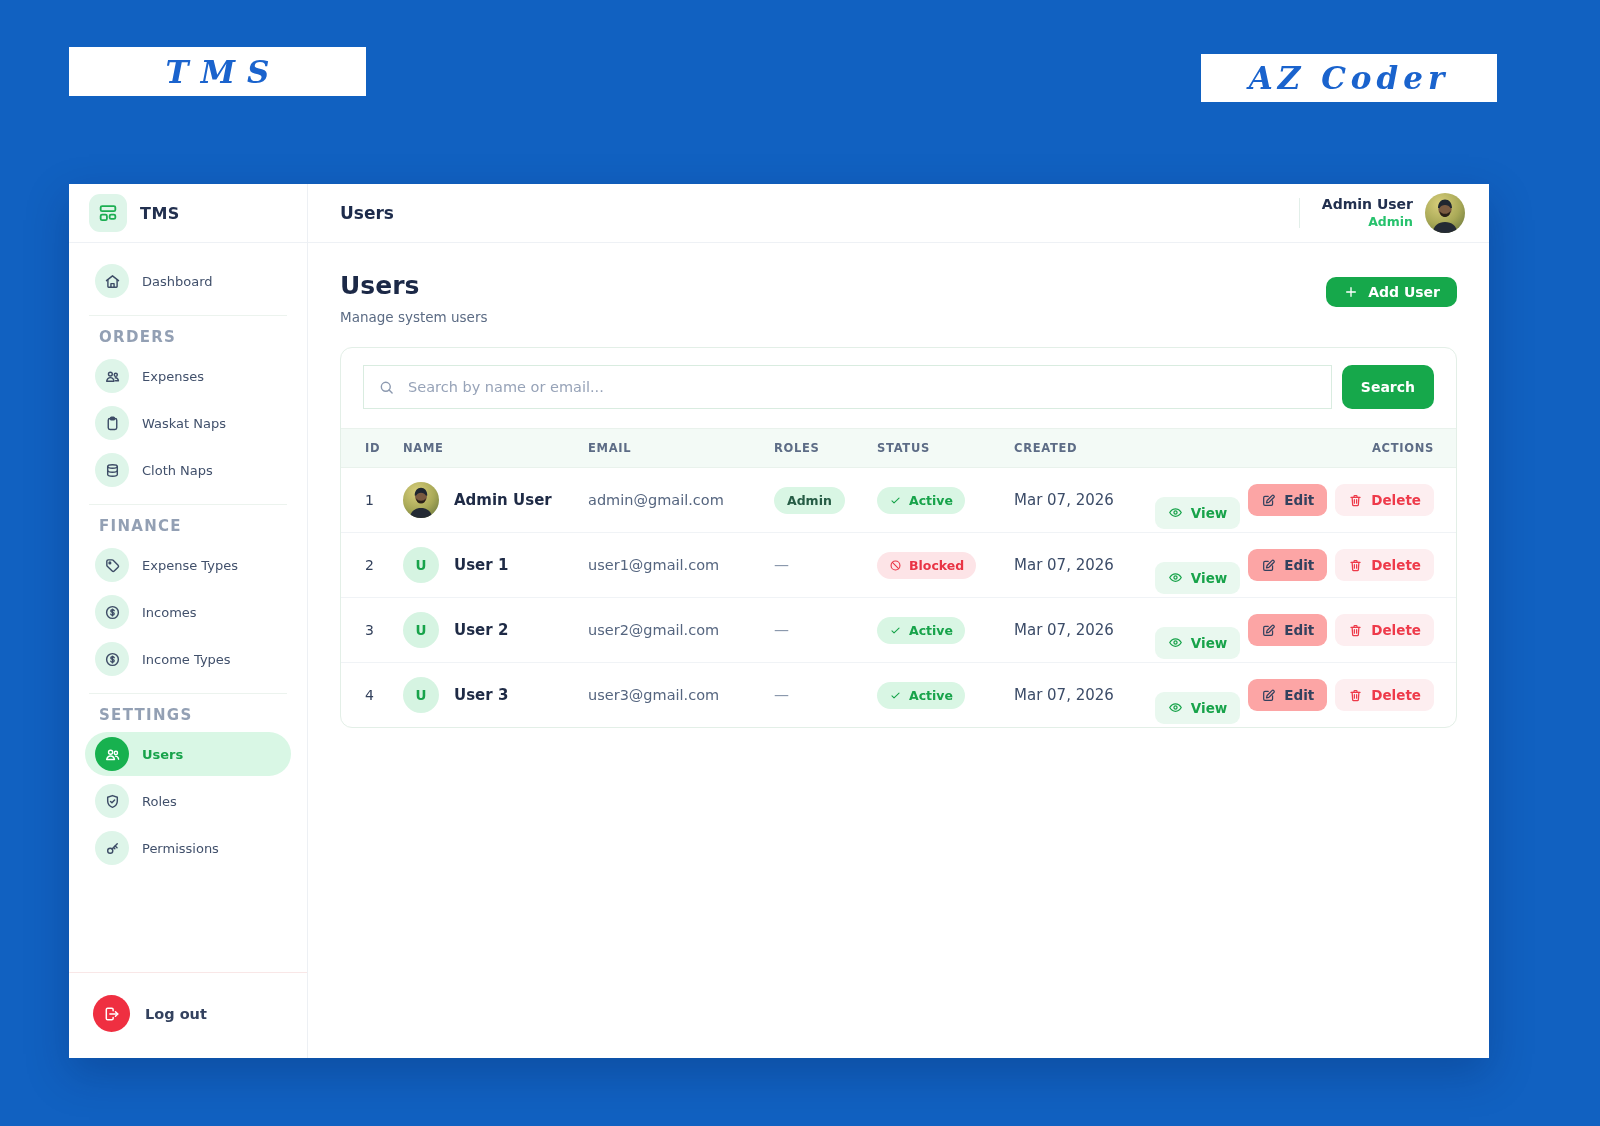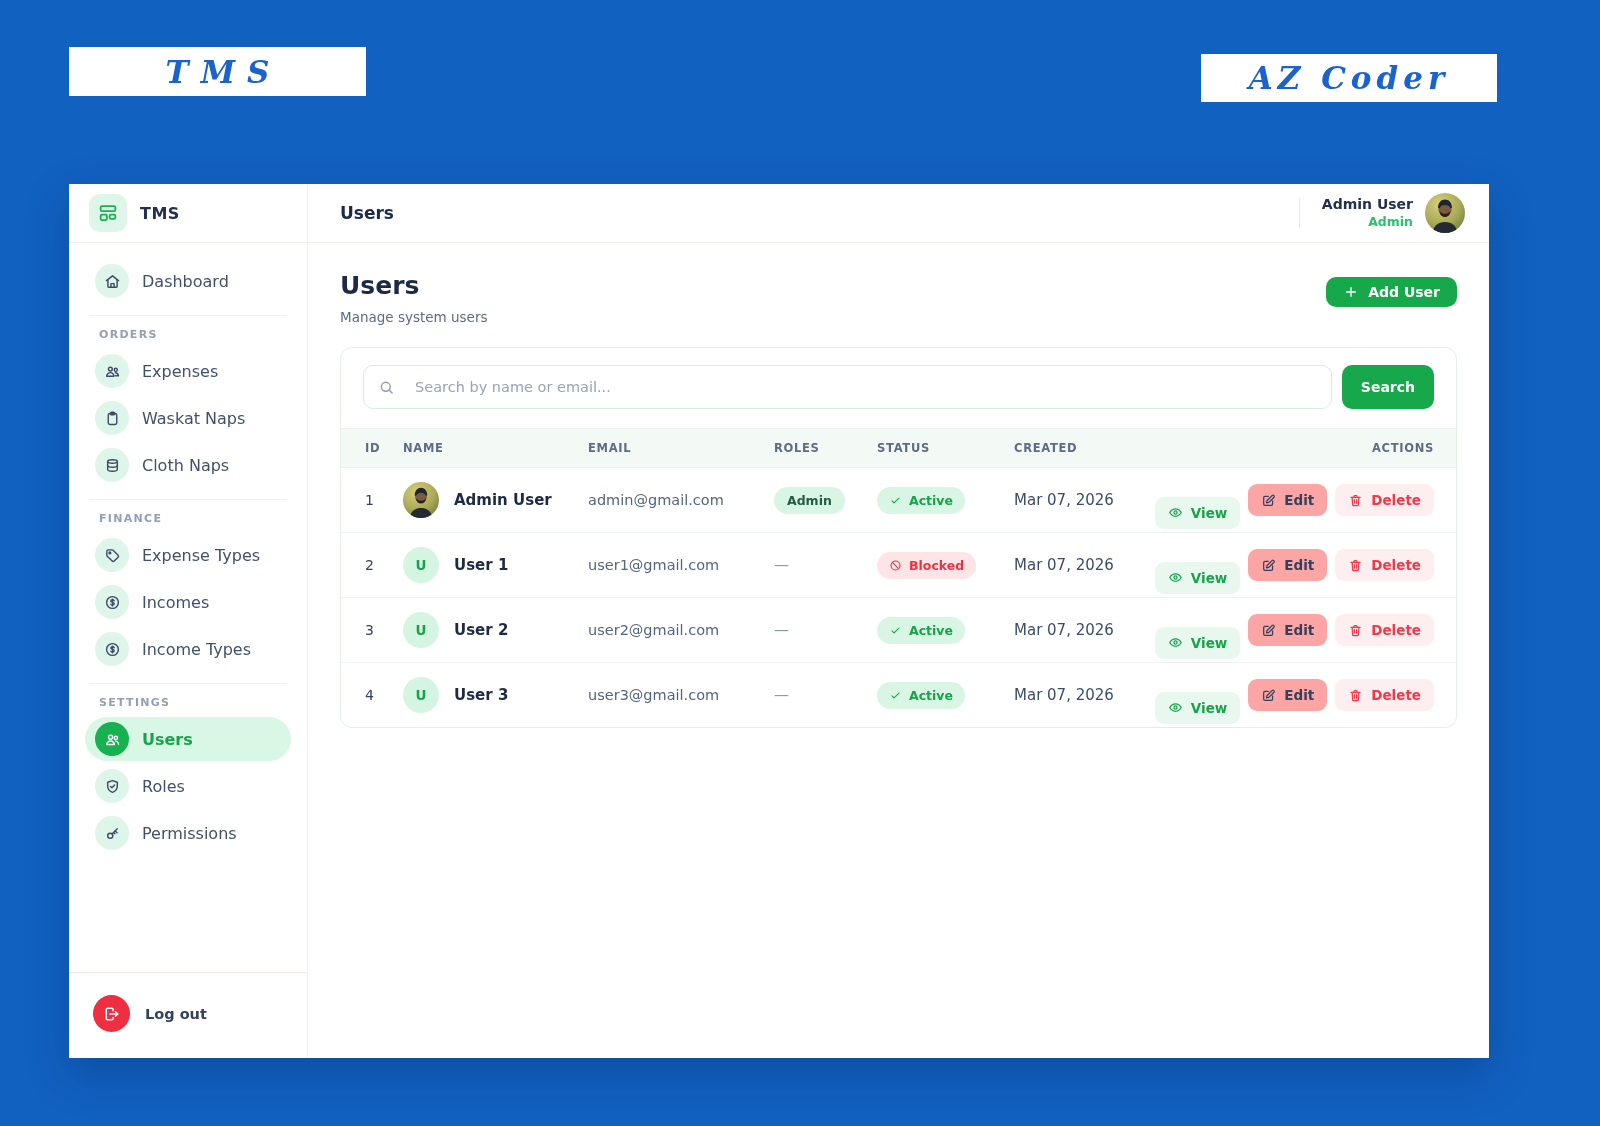--- a/index.html
+++ b/index.html
@@ -17,24 +17,24 @@
   .brand-right .brand-text{font-size:31px;letter-spacing:5px;}
   
   .window{position:absolute;left:69px;top:184px;width:1420px;height:874px;background:#fff;display:flex;box-shadow:0 16px 40px rgba(0,25,70,.25);}
   
   .sidebar{width:238px;min-width:238px;border-right:1px solid #edf0f4;display:flex;flex-direction:column;background:#fff;}
   .side-logo{height:58px;display:flex;align-items:center;gap:13px;padding:0 20px;border-bottom:1px solid #eef1f5;}
   .logo-badge{width:38px;height:38px;border-radius:11px;background:#def5e9;color:#1cae52;display:flex;align-items:center;justify-content:center;flex:none;}
   .logo-text{font-size:16px;font-weight:700;color:#22304f;letter-spacing:.5px;}
   .side-nav{padding:16px 16px 0;flex:1;overflow:hidden;}
   .side-divider{height:1px;background:#ecf3ee;margin:12px 4px;}
-  .side-label{font-size:11px;font-weight:700;letter-spacing:1.3px;color:#93a0b4;margin:12px 0 8px 14px;}
+  .side-label{font-size:15px;font-weight:700;letter-spacing:1.3px;color:#93a0b4;margin:12px 0 8px 14px;}
   .side-item{display:flex;align-items:center;gap:13px;padding:5px 10px;border-radius:999px;margin-bottom:3px;cursor:pointer;}
   .ic-circle{width:34px;height:34px;border-radius:50%;background:#def5e9;color:#3d4c66;display:flex;align-items:center;justify-content:center;flex:none;}
-  .side-item .lbl{font-size:16px;font-weight:500;color:#41506b;}
+  .side-item .lbl{font-size:13px;font-weight:500;color:#41506b;}
   .side-item.active{background:#d9f7e5;}
   .side-item.active .ic-circle{background:#17b14f;color:#fff;}
   .side-item.active .lbl{color:#17a34a;font-weight:700;}
   .side-footer{border-top:1px solid #f9e7e7;padding:20px 16px 24px;}
   .logout-item{display:flex;align-items:center;gap:15px;padding:2px 8px;cursor:pointer;}
   .logout-circle{width:37px;height:37px;border-radius:50%;background:#ef2f41;color:#fff;display:flex;align-items:center;justify-content:center;flex:none;}
   .logout-lbl{font-size:14.5px;font-weight:600;color:#33415e;}
   
   .main{flex:1;display:flex;flex-direction:column;min-width:0;background:#fff;}
   .topbar{height:58px;min-height:58px;border-bottom:1px solid #eef1f5;display:flex;align-items:center;padding:0 24px 0 32px;}
@@ -47,21 +47,21 @@
   .avatar{width:40px;height:40px;border-radius:50%;overflow:hidden;flex:none;}
   .avatar svg{display:block;width:100%;height:100%;}
   .content{padding:28px 32px;flex:1;}
   .page-head{display:flex;align-items:flex-start;justify-content:space-between;margin-bottom:22px;}
   .page-title{font-size:25px;font-weight:800;color:#1c2947;margin:0 0 9px;}
   .page-sub{font-size:13.5px;color:#5b6b84;}
   .btn-add{display:flex;align-items:center;gap:9px;background:#16a84b;color:#fff;border:none;border-radius:10px;height:30px;padding:0 17px;font-size:14px;font-weight:700;cursor:pointer;font-family:inherit;margin-top:6px;}
   
   .card{border:1px solid #e3efe7;border-radius:12px;background:#fff;overflow:hidden;}
   .search-row{display:flex;gap:10px;padding:17px 22px 19px;}
-  .search-box{flex:1;display:flex;align-items:center;gap:18px;border:1px solid #d9ece0;border-radius:10px;height:42px;padding:0 14px;color:#8d9ab0;background:#fff;}
+  .search-box{flex:1;display:flex;align-items:center;gap:11px;border:1px solid #d9ece0;border-radius:0;height:42px;padding:0 14px;color:#8d9ab0;background:#fff;}
   .search-box input{border:none;outline:none;flex:1;font-size:14.5px;color:#33415e;font-family:inherit;background:transparent;}
   .search-box input::placeholder{color:#97a3b8;}
   .btn-search{background:#16a84b;color:#fff;border:none;border-radius:10px;padding:0 19px;font-size:14px;font-weight:700;height:44px;cursor:pointer;font-family:inherit;}
   table{width:100%;border-collapse:collapse;table-layout:fixed;}
   thead th{background:#f3faf6;border-top:1px solid #e9f2ec;border-bottom:1px solid #e9f2ec;font-size:11.5px;font-weight:700;letter-spacing:.7px;color:#5d6c86;text-align:left;height:38px;padding:0;}
   th.first{padding-left:24px;}
   th.right{text-align:right;padding-right:22px;}
   tbody td{border-top:1px solid #f0f3f6;height:64px;vertical-align:middle;font-size:14px;color:#55657f;padding:0;}
   tbody tr:first-child td{border-top:none;}
   td.first{padding-left:24px;color:#33415c;}

